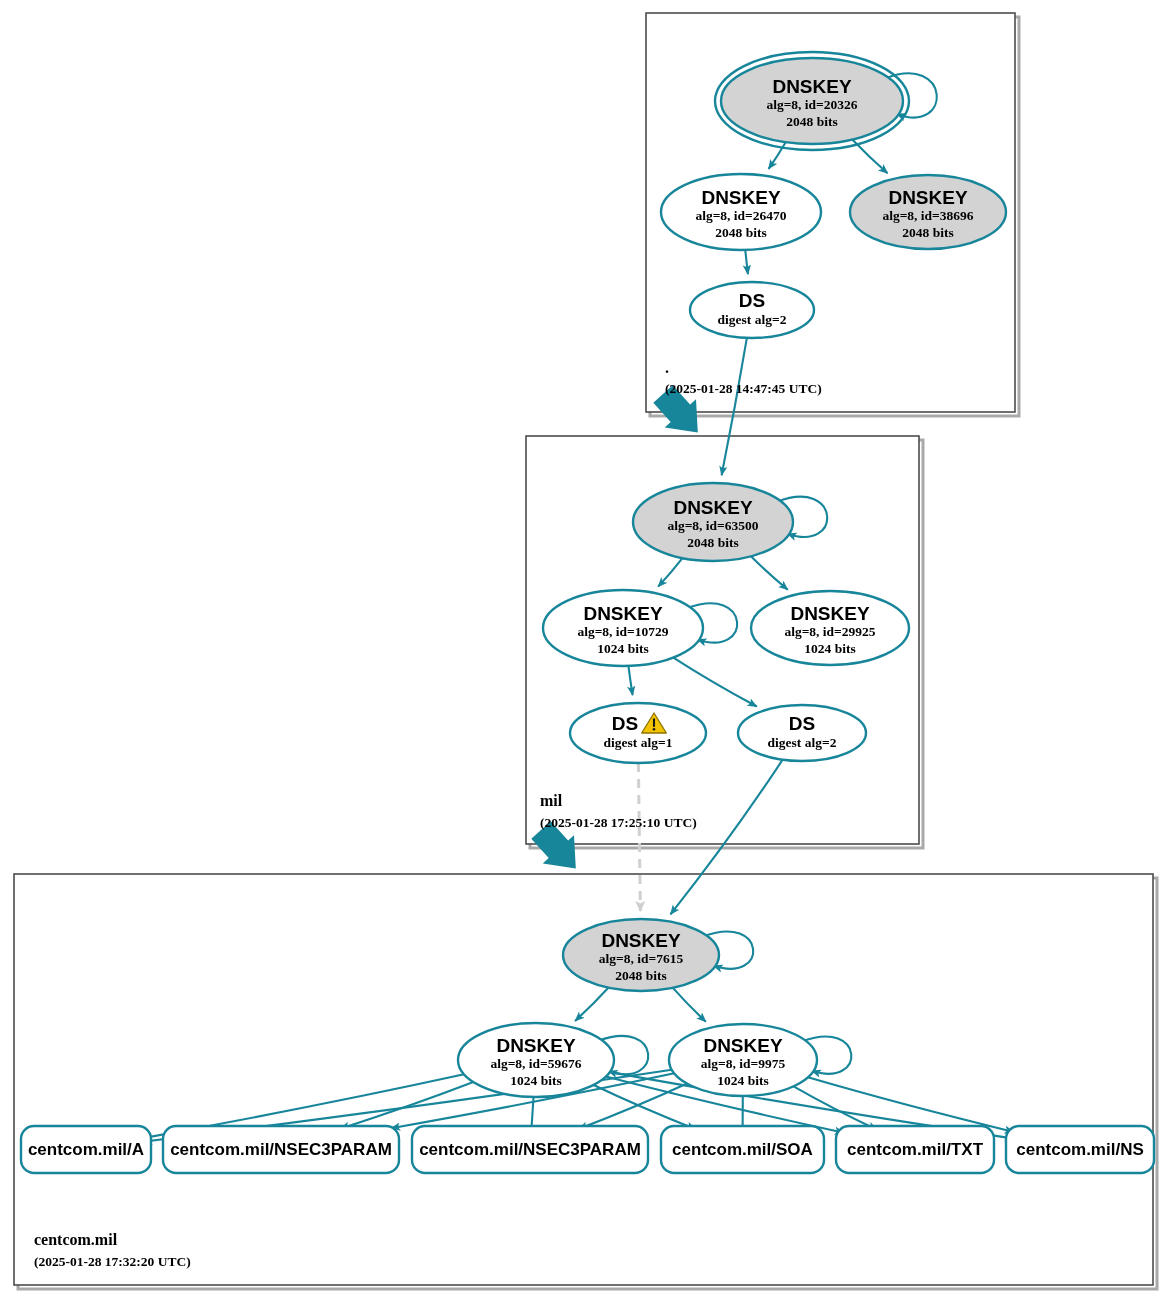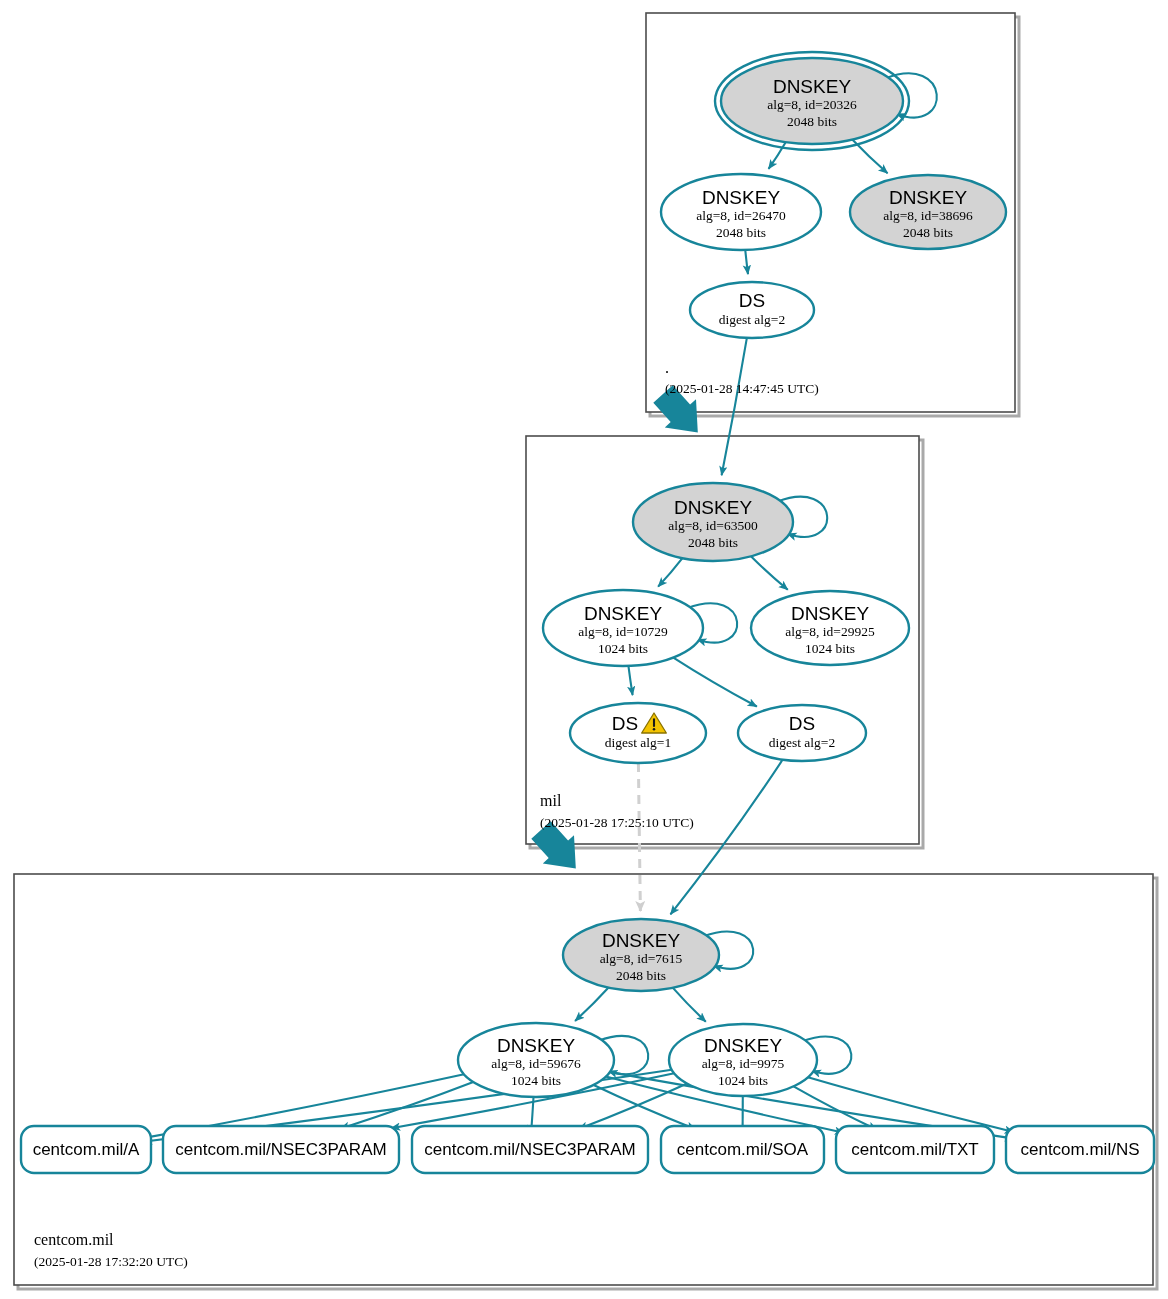--- a/index.html
+++ b/index.html
@@ -1,18 +1,18 @@
 <!DOCTYPE html>
 <html><head>
 <meta charset="utf-8">
 <style>
   html,body{margin:0;padding:0;background:#ffffff;}
   body{width:1168px;height:1299px;position:relative;overflow:hidden;
        font-family:"Liberation Serif", serif;}
-  #stage{position:absolute;left:0;top:0;width:1168px;height:1299px;}
+  #stage{position:absolute;left:0;top:0;width:1168px;height:1299px;font-weight:bold;}
   svg#graph{position:absolute;left:0;top:0;width:1168px;height:1299px;}
   text{dominant-baseline:middle;}
   .nd-title{font-family:"Liberation Sans", sans-serif;font-size:19px;fill:#000;}
   .nd-sub{font-family:"Liberation Serif", serif;font-size:13.5px;fill:#000;}
   .rec-label{font-family:"Liberation Sans", sans-serif;font-size:17px;fill:#000;}
   .zone-name{font-family:"Liberation Serif", serif;font-size:16px;fill:#000;}
   .zone-time{font-family:"Liberation Serif", serif;font-size:13.5px;fill:#000;}
 </style>
 </head>
 <body>

